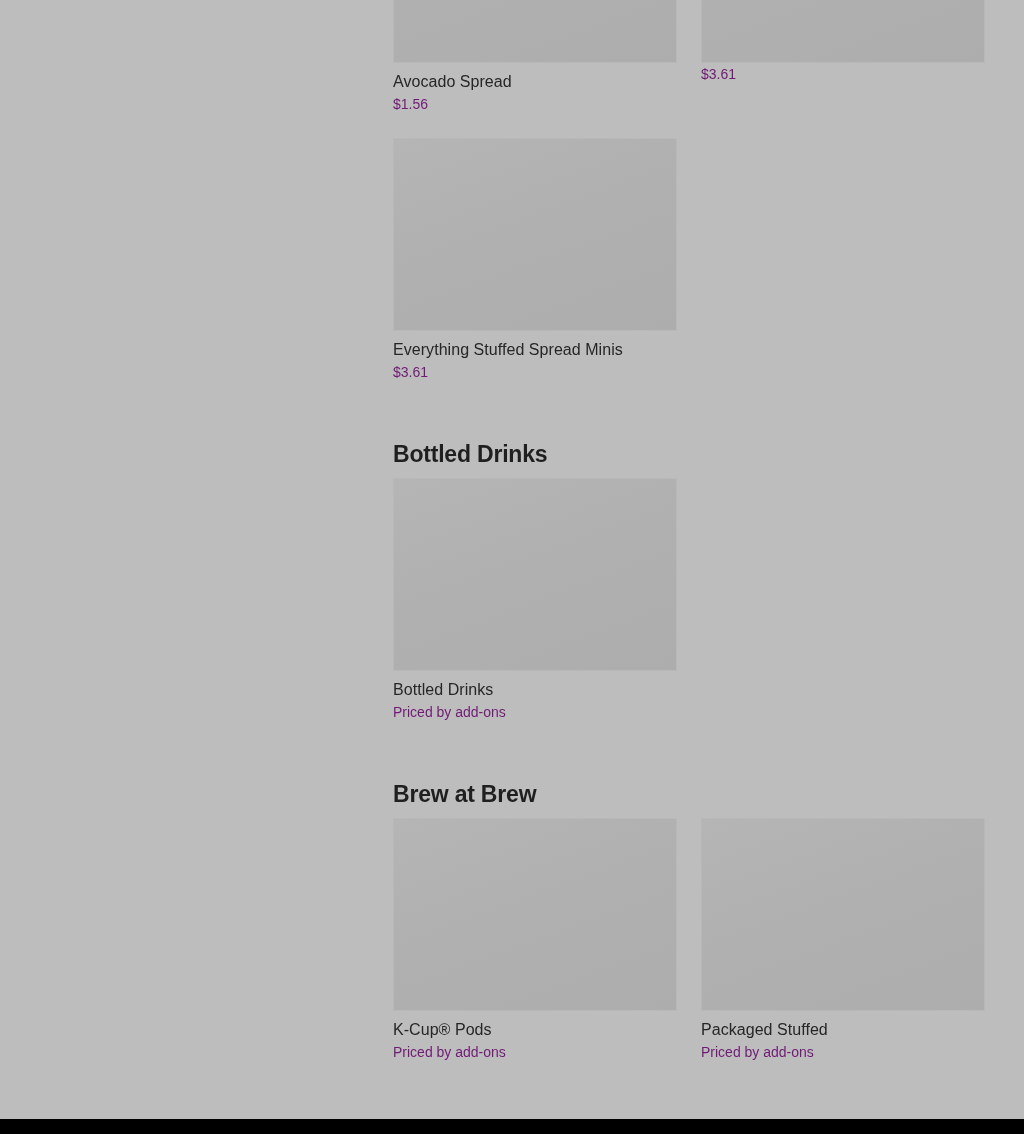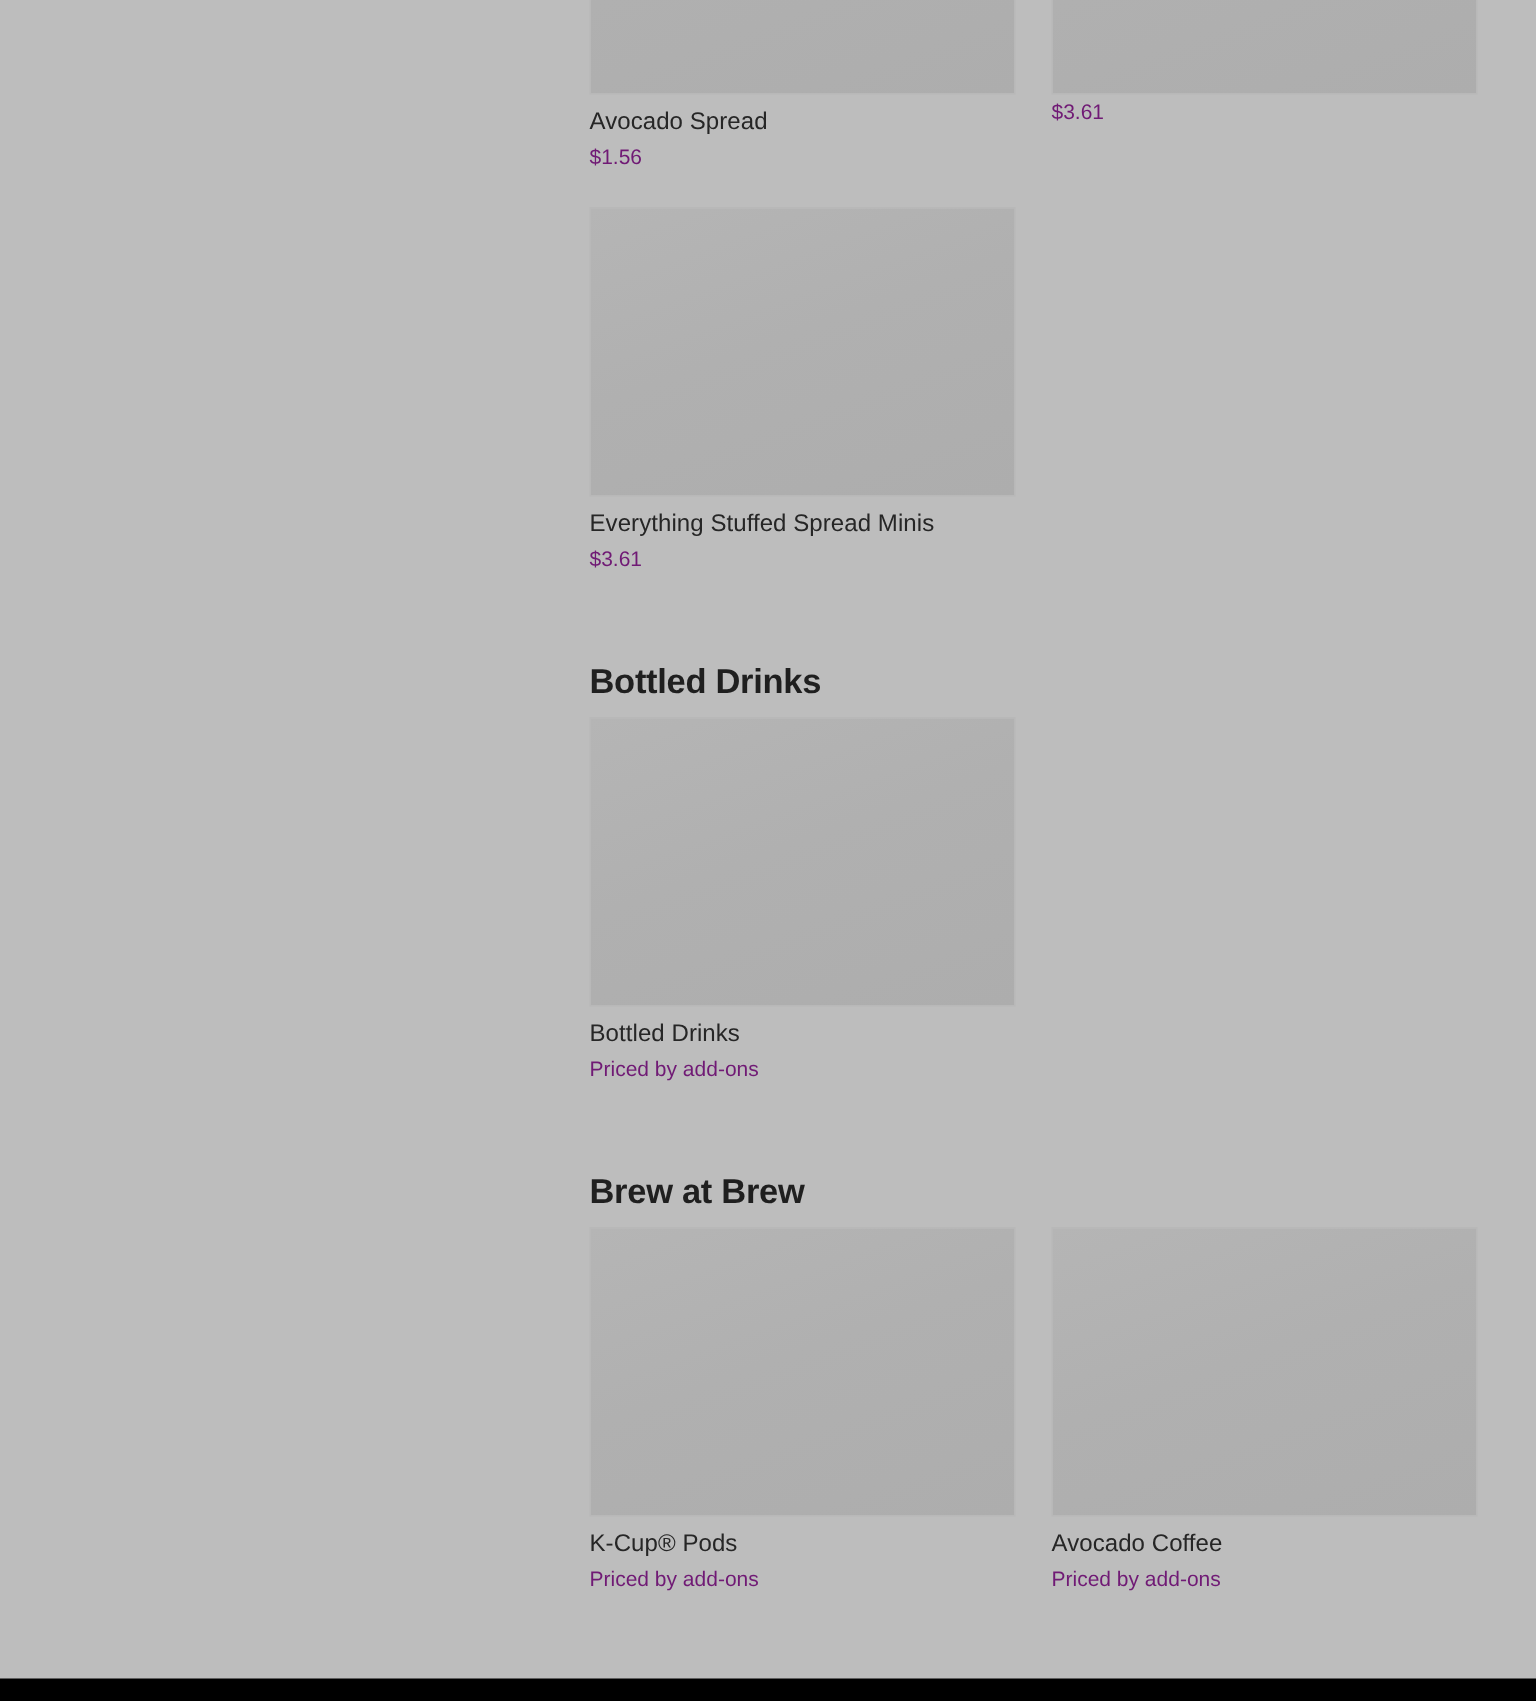--- a/index.html
+++ b/index.html
@@ -161,21 +161,21 @@
       <div class="grid">
 
         <div class="card">
           <div class="card-thumb"></div>
           <div class="card-title">K-Cup® Pods</div>
           <div class="card-sub">Priced by add-ons</div>
         </div>
 
         <div class="card">
           <div class="card-thumb"></div>
-          <div class="card-title">Avocado Coffee</div>
+          <div class="card-title">Packaged Stuffed</div>
           <div class="card-sub">Priced by add-ons</div>
         </div>
 
       </div>
     </div>
 
   </div>
 </div>
 
 <div class="bottom-bar"></div>

